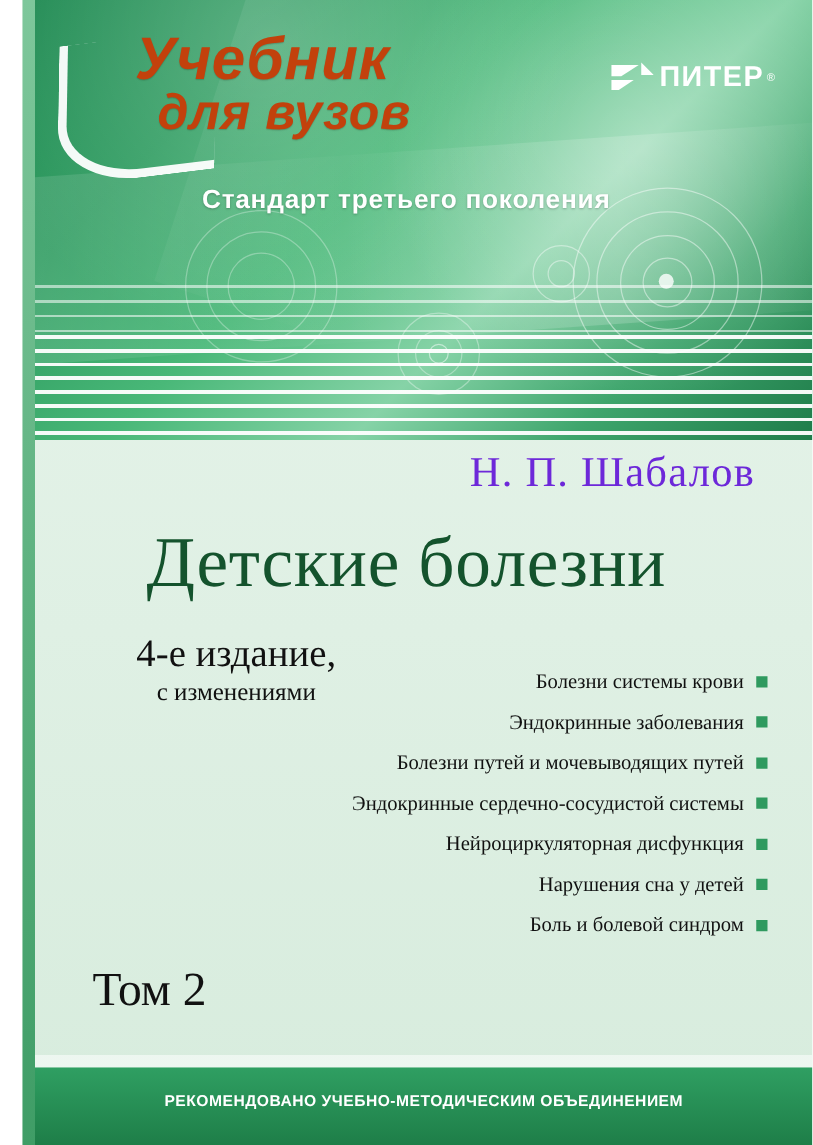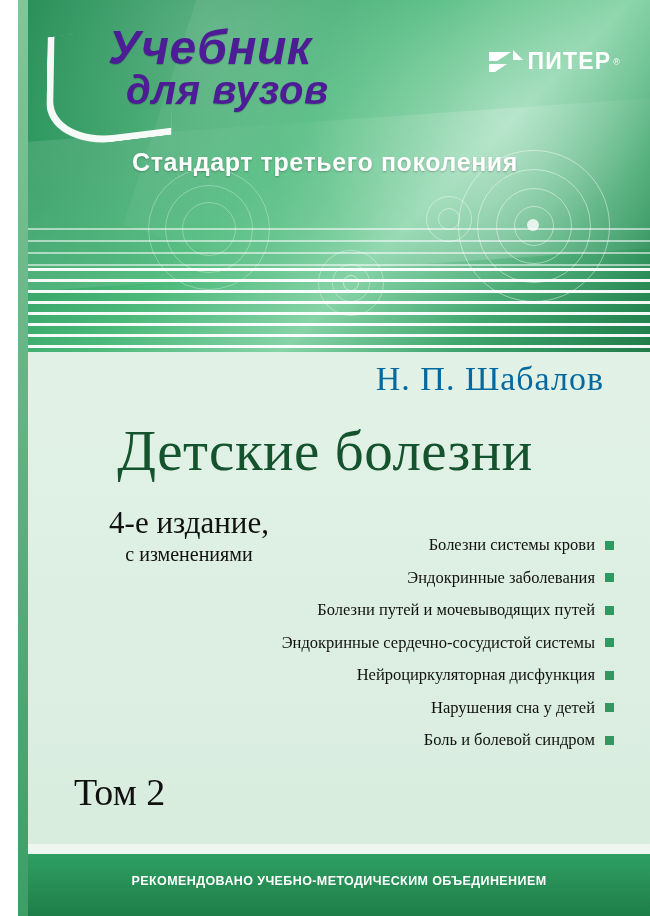--- a/index.html
+++ b/index.html
@@ -109,21 +109,21 @@
        rgba(255,255,255,0.55) 0px, rgba(255,255,255,0.55) 2px,
        rgba(255,255,255,0.0) 2px, rgba(255,255,255,0.0) 12px);
   }
 
   
   .series {
     position: absolute;
     left: 46px;
     top: 24px;
     width: 330px;
-    color: #4c1d95;
+    color: #c2410c;
     font-style: italic;
     font-weight: bold;
     line-height: 0.98;
     letter-spacing: 0.5px;
     text-shadow: 0 1px 1px rgba(0,0,0,0.18);
   }
   .series .l1 { font-size: 48px; display: block; margin-left: 62px; }
   .series .l2 { font-size: 40px; display: block; margin-left: 80px; }
   .series .swoosh {
     position: absolute;
@@ -162,33 +162,33 @@
   }
 
   
   .standard {
     position: absolute;
     left: 0; right: 0;
     top: 148px;
     text-align: center;
     color: #ffffff;
     font-weight: bold;
-    font-size: 25px;
+    font-size: 21px;
     letter-spacing: 0.6px;
     text-shadow: 0 1px 2px rgba(0,0,0,0.25);
   }
 
   
   .author {
     position: absolute;
     right: 46px;
     top: 360px;
     font-family: "Liberation Serif", serif;
     font-size: 34px;
-    color: #0369a1;
+    color: #6d28d9;
     letter-spacing: 1px;
   }
 
   
   .title {
     position: absolute;
     left: 0; right: 0;
     top: 418px;
     text-align: center;
     font-family: "Liberation Serif", serif;

